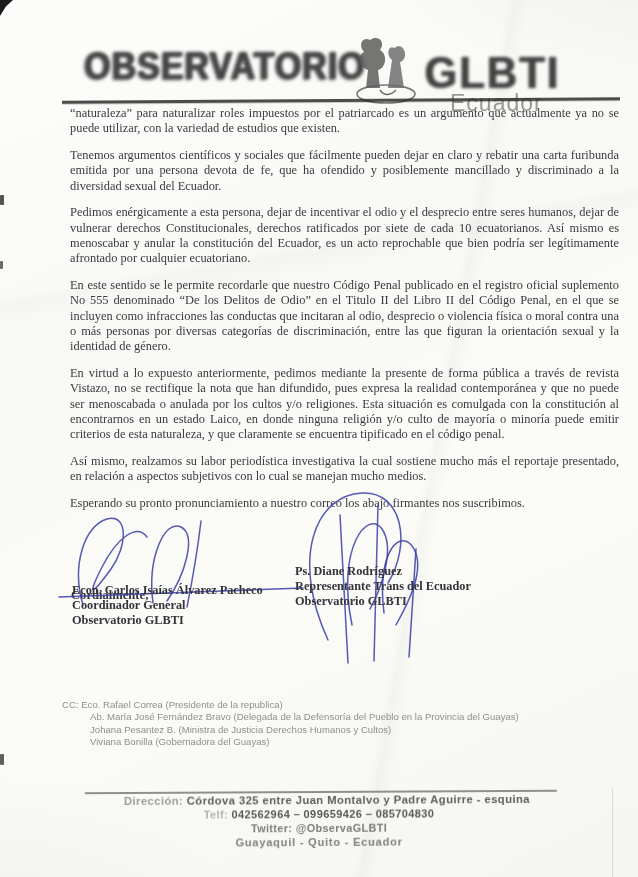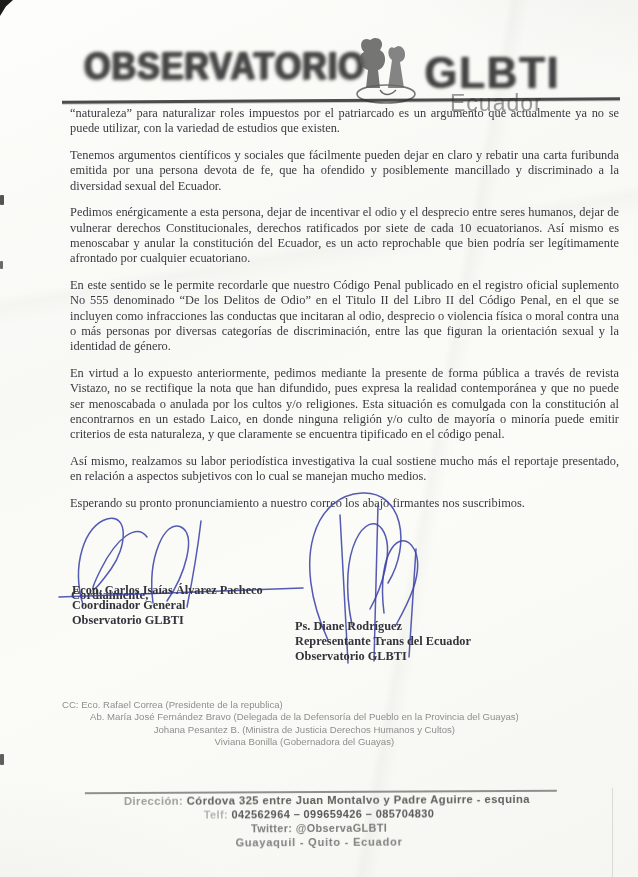--- a/index.html
+++ b/index.html
@@ -67,33 +67,33 @@
     text-align:justify;
   }
   .letter-body p{margin:0 0 11.5px 0;}
   .closing{
     position:absolute;left:71px;top:556px;
     font-weight:bold;font-size:12.6px;color:#33333b;margin-top:32px;
   }
   
   .sig-block{position:absolute;font-weight:bold;font-size:12.3px;line-height:15px;color:#33333c;}
   .sig-left{left:72px;top:583px;width:230px;}
-  .sig-right{left:295px;top:619px;width:290px;}
+  .sig-right{left:295px;top:564px;width:290px;}
   .ink{position:absolute;pointer-events:none;}
   .ink path{fill:none;stroke:#3d43a8;stroke-width:1.5;stroke-linecap:round;opacity:.88;}
   .ink-left{left:55px;top:503px;}
   .ink-right{left:280px;top:485px;}
   
   .cc{
     position:absolute;left:62px;top:699px;
     font-family:"Liberation Sans",sans-serif;
     font-size:9.6px;line-height:12.3px;color:#8f8f8e;
     filter:blur(.2px);
   }
-  .cc-indent{padding-left:28px;text-align:center;}
+  .cc-indent{padding-left:28px;}
   
   .footer{
     position:absolute;left:0;top:786px;width:638px;
     font-family:"Liberation Sans",sans-serif;font-weight:bold;
     text-align:center;letter-spacing:.4px;
     transform:rotate(-.3deg);
     filter:blur(.25px);
   }
   .footer-rule{position:absolute;left:85px;top:5px;width:472px;height:1.5px;background:#8f8f8d;}
   .f-row{position:relative;}

